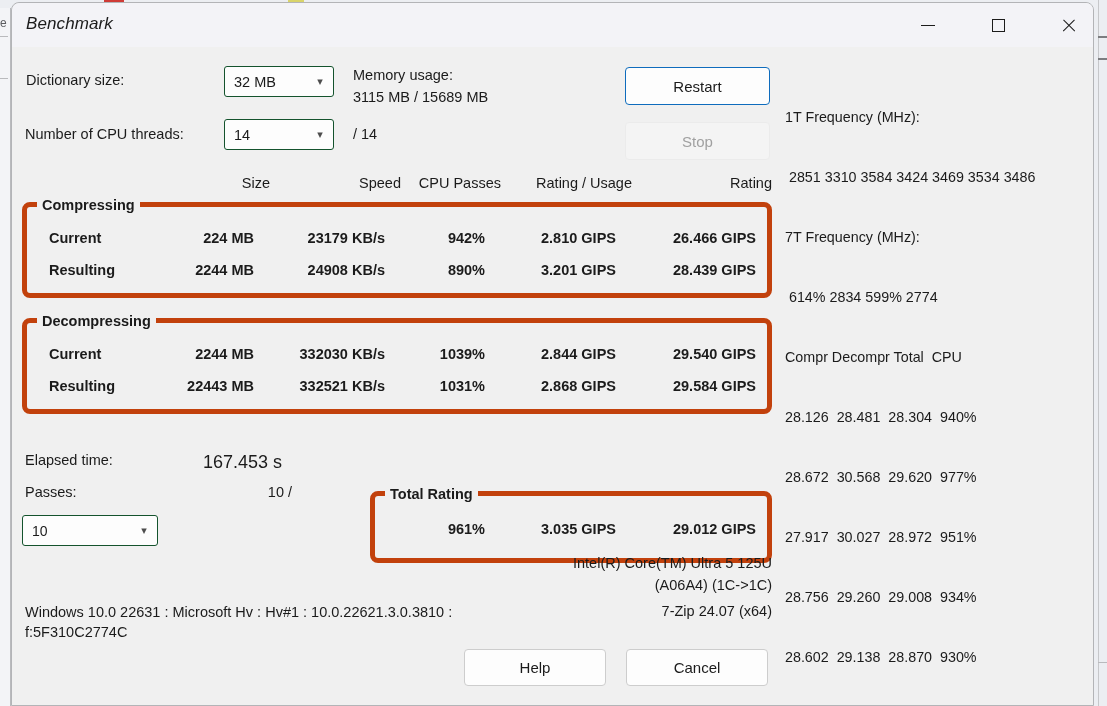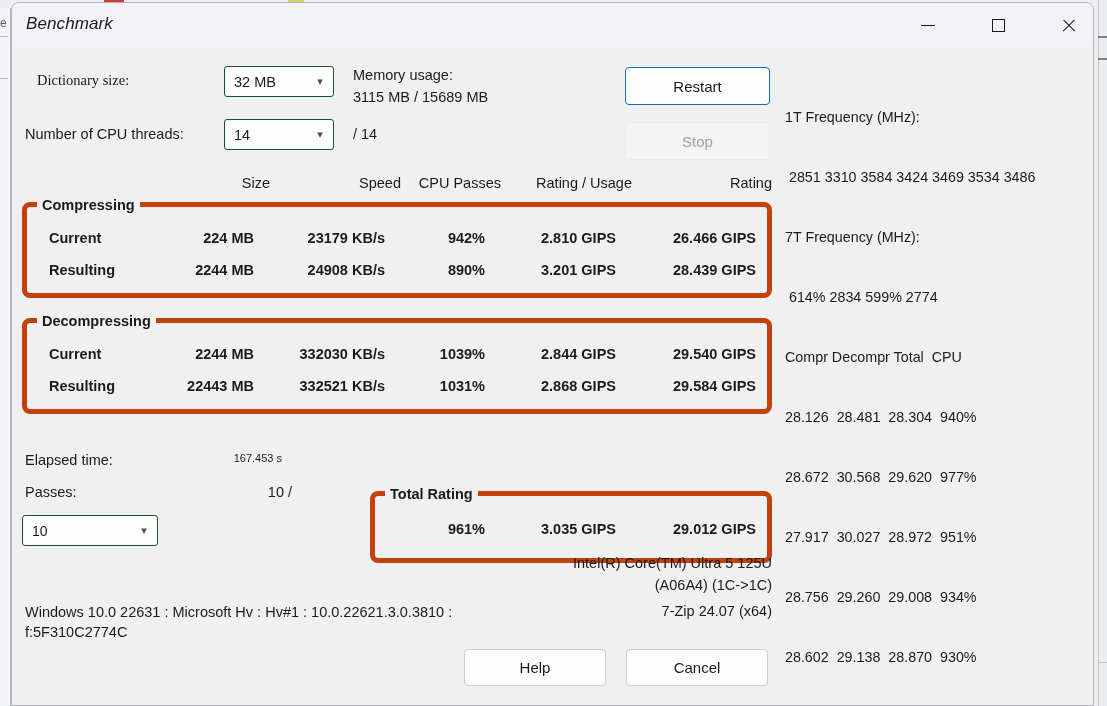--- a/index.html
+++ b/index.html
@@ -74,21 +74,21 @@
   .glyph-close:before { transform: rotate(45deg); }
   .glyph-close:after  { transform: rotate(-45deg); }
 
   #client {
     position: absolute; left: 0; top: 44px;
     width: 1083px; height: 660px; background: #f0f0f0;
   }
 
   
   .lbl { position: absolute; font-size: 14.5px; color: #1b1b1b; white-space: nowrap; }
-  #lbl-dict   { left: 25px; top: 25px; font-family: Liberation Serif, serif; }
+  #lbl-dict   { left: 14px; top: 25px; }
   #lbl-thr    { left: 13px; top: 79px; }
   #lbl-mem    { left: 341px; top: 20px; }
   #mem-val    { left: 341px; top: 42px; }
   #thr-max    { left: 341px; top: 79px; }
 
   .combo {
     position: absolute; background: #fdfdfd;
     border: 1px solid #14532d; border-radius: 3px;
     font-size: 14.5px; color: #1b1b1b;
     display: flex; align-items: center;
@@ -158,21 +158,21 @@
   #row-d0 { top: 23px; } #row-d1 { top: 55px; }
   #row-total { top: 25px; }
 
   #row-total .c-cpu    { right: 271px; }
   #row-total .c-ru     { right: 140px; }
   #row-total .c-rating { right: 0px; }
 
   
   #lbl-elapsed  { left: 13px; top: 405px; }
   #val-elapsed  { position: absolute; left: 100px; top: 405px; width: 170px;
-                  text-align: right; font-size: 11px; color: #1b1b1b; }
+                  text-align: right; font-size: 18px; color: #1b1b1b; }
   #lbl-passes   { left: 13px; top: 437px; }
   #val-passes   { position: absolute; left: 100px; top: 437px; width: 180px;
                   text-align: right; font-size: 14.5px; color: #1b1b1b; }
 
   
   #logpanel {
     position: absolute; left: 773px; top: 20px; width: 300px;
     font-size: 14.3px; color: #1b1b1b; line-height: 20px; white-space: pre;
   }
   #logpanel .lrow { height: 20px; }

